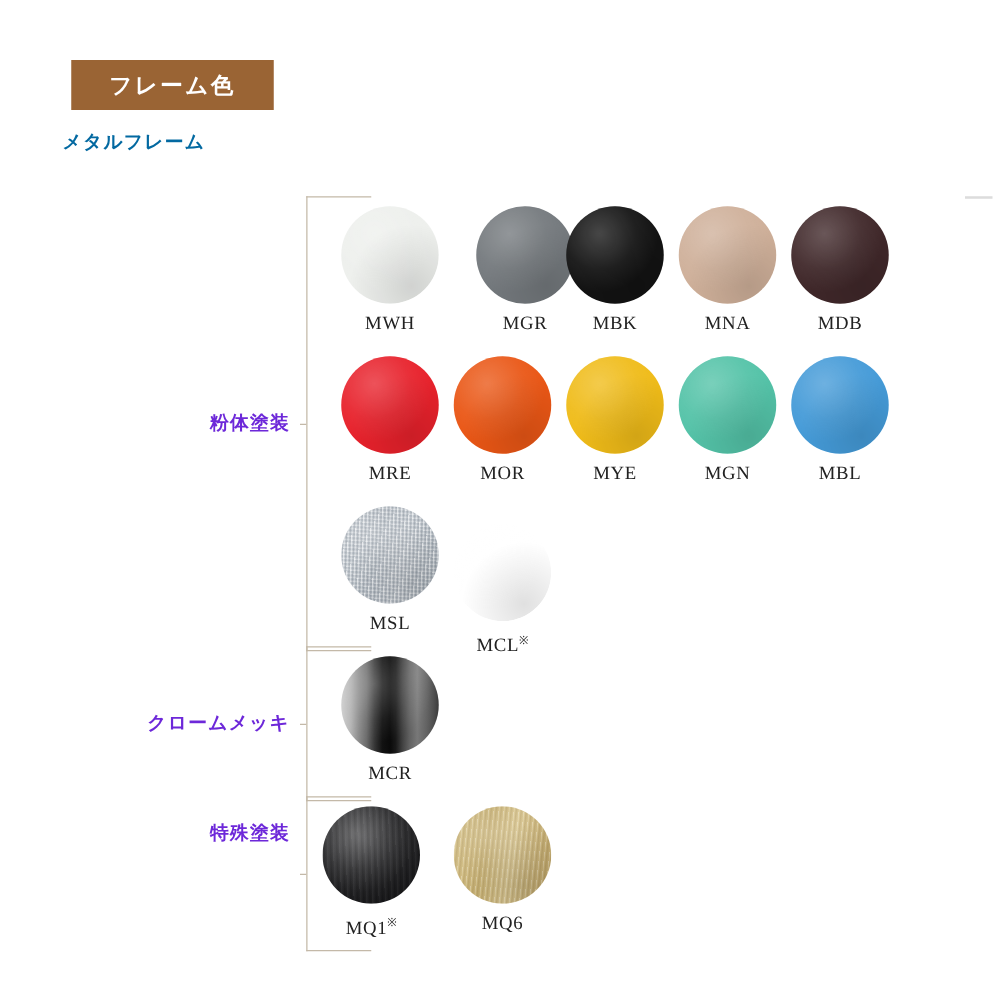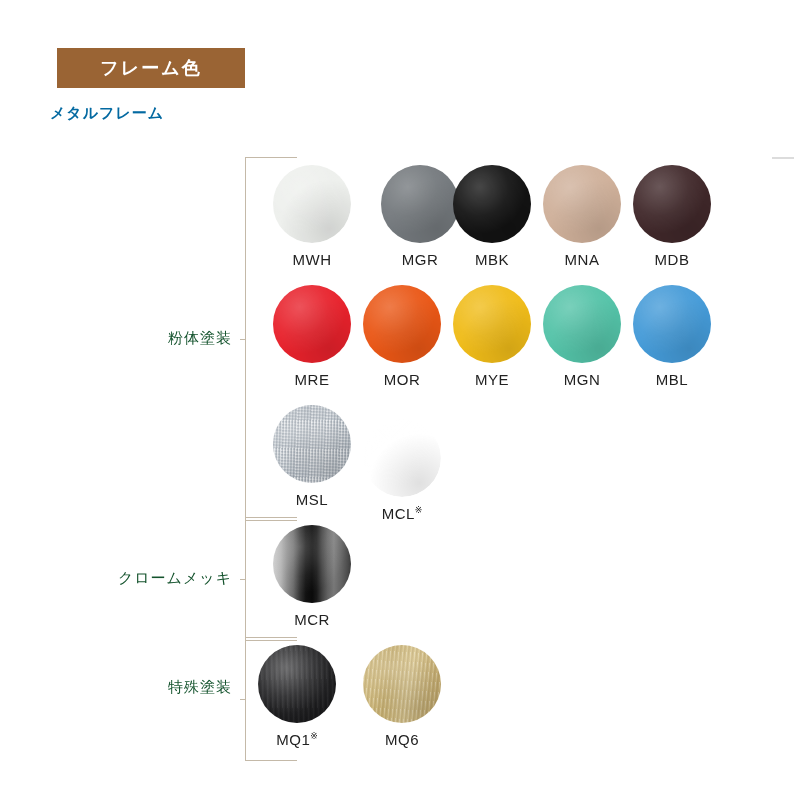--- a/index.html
+++ b/index.html
@@ -14,21 +14,21 @@
     position: relative;
     overflow: hidden;
     -webkit-font-smoothing: antialiased;
   }
 
   
   #header-banner {
     position: absolute;
     left: 57px;
     top: 48px;
-    width: 188px;
+    width: 162px;
     height: 40px;
     background: #9a6434;
     display: flex;
     align-items: center;
     justify-content: center;
   }
   #header-banner-label {
     color: #ffffff;
     font-size: 18px;
     font-weight: bold;
@@ -73,22 +73,22 @@
     height: 1px;
     background: #c4b9a8;
   }
   .bracket .b-tick.top { top: 0; }
   .bracket .b-tick.bot { bottom: 0; }
 
   
   .group-label {
     position: absolute;
     font-size: 15px;
-    font-weight: normal;
-    color: #14532d;
+    font-weight: bold;
+    color: #6d28d9;
     letter-spacing: 1px;
     white-space: nowrap;
   }
   .group-lead {
     position: absolute;
     height: 1px;
     background: #c4b9a8;
   }
 
   
@@ -106,20 +106,21 @@
   }
   .swatch .code {
     position: absolute;
     left: 50%;
     transform: translateX(-50%);
     top: 86px;
     font-size: 15px;
     color: #222222;
     letter-spacing: 0.5px;
     white-space: nowrap;
+    font-family: Liberation Serif, serif;
   }
   .swatch .code sup {
     font-size: 9px;
     vertical-align: super;
     letter-spacing: 0;
   }
 
   
   .disc::after {
     content: "";
@@ -243,21 +244,21 @@
     <div class="swatch" style="left: 273px; top: 525px;">
       <div class="disc tex-chrome-polished"></div>
       <div class="code">MCR</div>
     </div>
     <div class="bracket" style="left: 245px; top: 637px; height: 124px; width: 52px;">
       <div class="b-vert"></div>
       <div class="b-tick top"></div>
       <div class="b-tick bot"></div>
     </div>
     <div class="group-lead" style="left: 240px; top: 699px; width: 5px;"></div>
-    <div class="group-label" style="right: 568px; top: 678px;">特殊塗装</div>
+    <div class="group-label" style="right: 568px; top: 657px;">特殊塗装</div>
     <div class="swatch" style="left: 258px; top: 645px;">
       <div class="disc tex-matte-black"></div>
       <div class="code">MQ1<sup>※</sup></div>
     </div>
     <div class="swatch" style="left: 363px; top: 645px;">
       <div class="disc tex-gold"></div>
       <div class="code">MQ6</div>
     </div>
   </div>
 

